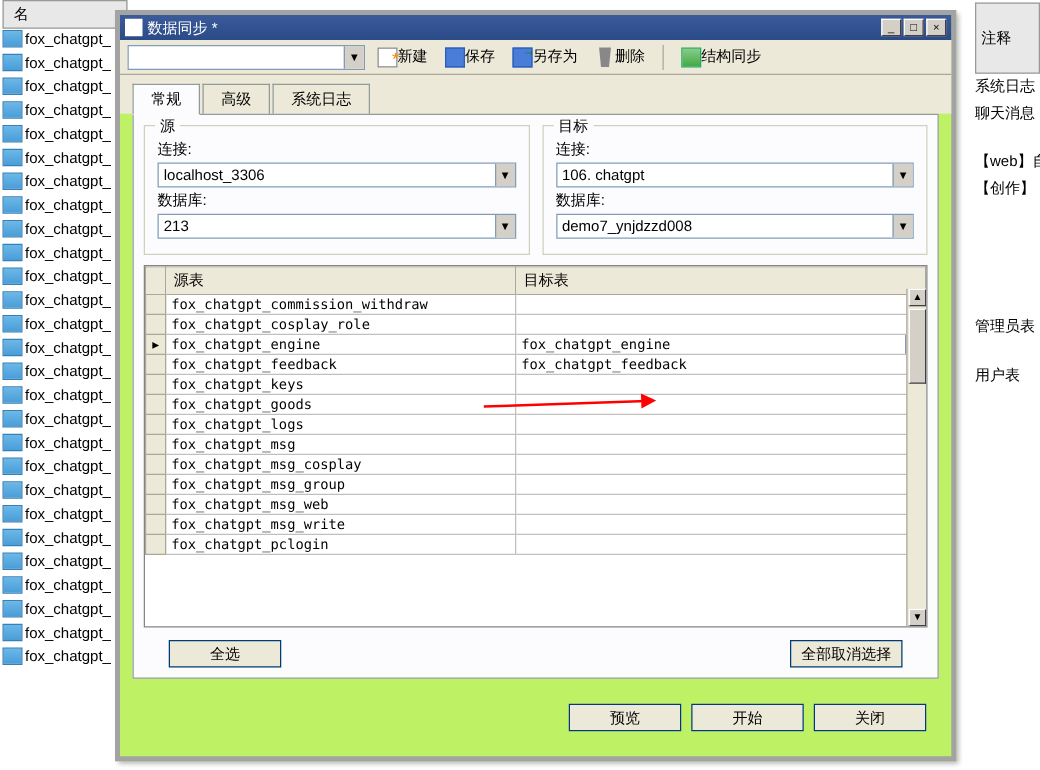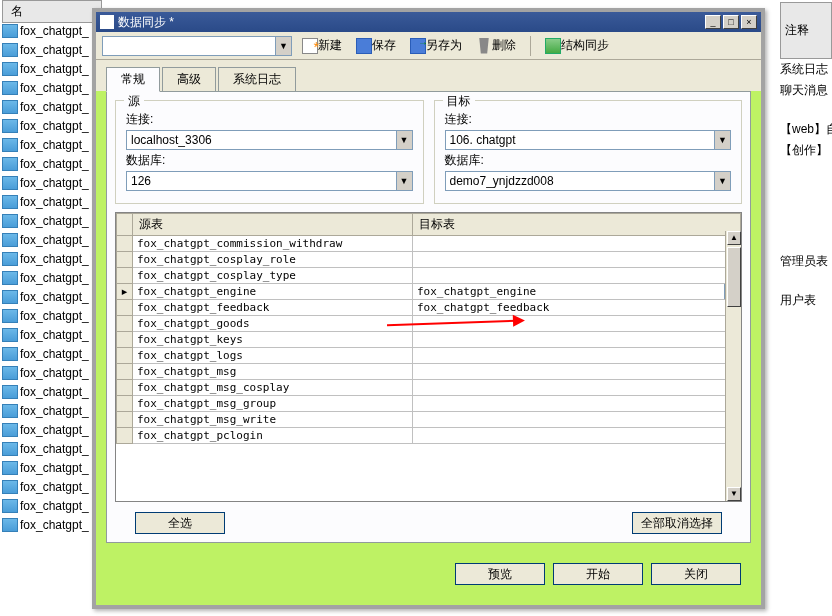--- a/index.html
+++ b/index.html
@@ -238,21 +238,21 @@
     <div class="tab">系统日志</div>
   </div>
 
   <div class="tab-body">
     <div class="field-row">
       <div class="fieldset">
         <div class="legend">源</div>
         <div class="fld-lbl">连接:</div>
         <div class="fld-combo"><span>localhost_3306</span><div class="combo-btn">▼</div></div>
         <div class="fld-lbl">数据库:</div>
-        <div class="fld-combo"><span>126</span><div class="combo-btn">▼</div></div>
+        <div class="fld-combo"><span>213</span><div class="combo-btn">▼</div></div>
       </div>
       <div class="fieldset">
         <div class="legend">目标</div>
         <div class="fld-lbl">连接:</div>
         <div class="fld-combo"><span>106.        chatgpt</span><div class="combo-btn">▼</div></div>
         <div class="fld-lbl">数据库:</div>
         <div class="fld-combo"><span>demo7_ynjdzzd008</span><div class="combo-btn">▼</div></div>
       </div>
     </div>
 
@@ -270,62 +270,62 @@
               <td class="marker"></td>
               <td>fox_chatgpt_commission_withdraw</td>
               <td class="target"></td>
             </tr>
             <tr>
               <td class="marker"></td>
               <td>fox_chatgpt_cosplay_role</td>
               <td class="target"></td>
             </tr>
             <tr>
-              <td class="marker"></td>
-              <td>fox_chatgpt_cosplay_type</td>
-              <td class="target"></td>
-            </tr>
-            <tr>
               <td class="marker">▸</td>
               <td>fox_chatgpt_engine</td>
               <td class="target">fox_chatgpt_engine<div class="target-dd">▼</div></td>
             </tr>
             <tr>
               <td class="marker"></td>
               <td>fox_chatgpt_feedback</td>
               <td class="target">fox_chatgpt_feedback</td>
             </tr>
             <tr>
               <td class="marker"></td>
+              <td>fox_chatgpt_keys</td>
+              <td class="target"></td>
+            </tr>
+            <tr>
+              <td class="marker"></td>
               <td>fox_chatgpt_goods</td>
               <td class="target"></td>
             </tr>
             <tr>
               <td class="marker"></td>
-              <td>fox_chatgpt_keys</td>
-              <td class="target"></td>
-            </tr>
-            <tr>
-              <td class="marker"></td>
               <td>fox_chatgpt_logs</td>
               <td class="target"></td>
             </tr>
             <tr>
               <td class="marker"></td>
               <td>fox_chatgpt_msg</td>
               <td class="target"></td>
             </tr>
             <tr>
               <td class="marker"></td>
               <td>fox_chatgpt_msg_cosplay</td>
               <td class="target"></td>
             </tr>
             <tr>
               <td class="marker"></td>
               <td>fox_chatgpt_msg_group</td>
+              <td class="target"></td>
+            </tr>
+            <tr>
+              <td class="marker"></td>
+              <td>fox_chatgpt_msg_web</td>
               <td class="target"></td>
             </tr>
             <tr>
               <td class="marker"></td>
               <td>fox_chatgpt_msg_write</td>
               <td class="target"></td>
             </tr>
             <tr>
               <td class="marker"></td>
               <td>fox_chatgpt_pclogin</td>

